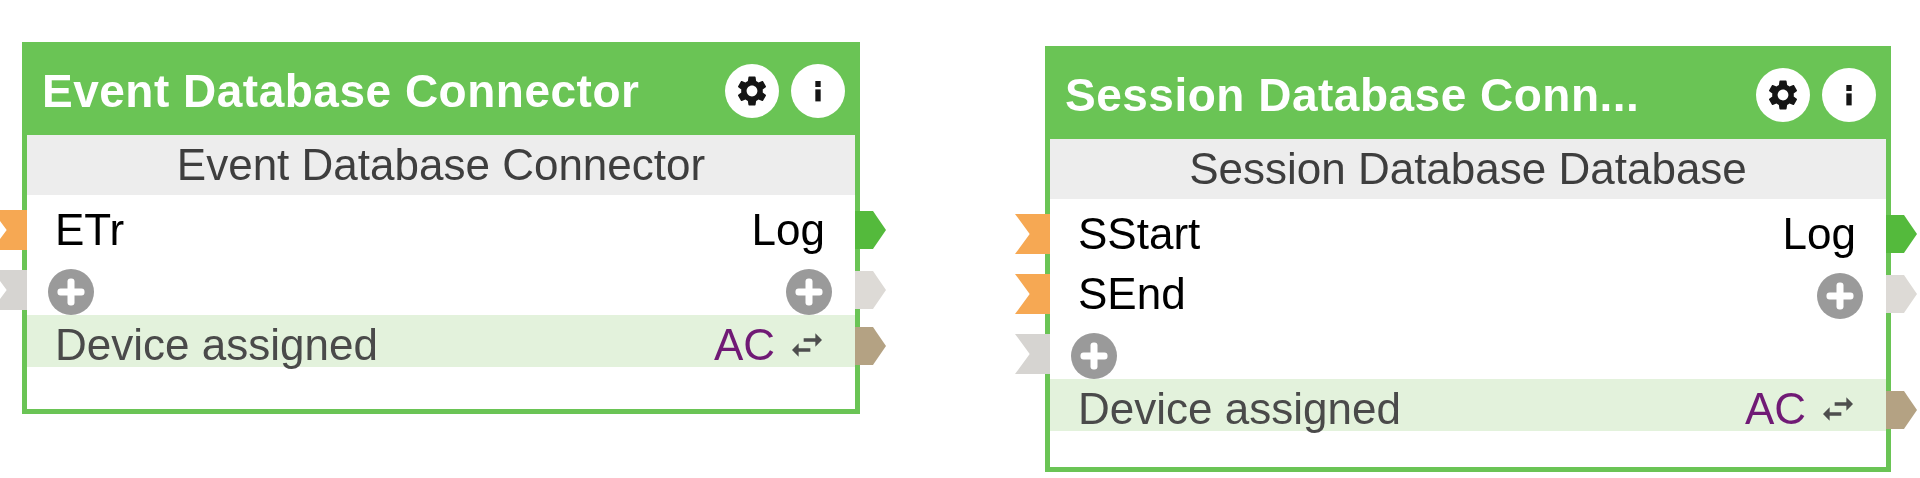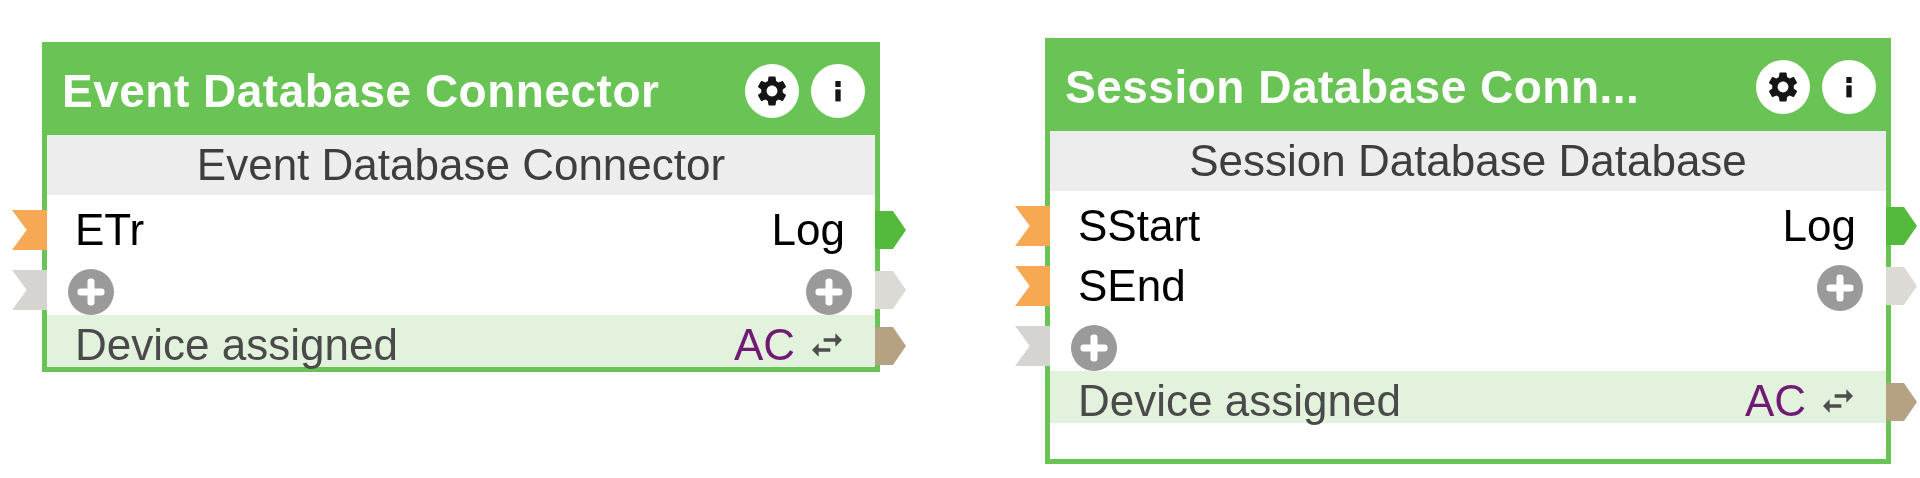--- a/index.html
+++ b/index.html
@@ -10,22 +10,22 @@
   }
   *{box-sizing:border-box}
   html,body{margin:0;padding:0}
   body{
     width:1920px;height:478px;position:relative;overflow:hidden;background:#ffffff;
     font-family:"Liberation Sans",sans-serif;
   }
   .node{
     position:absolute;background:#fff;border:5px solid var(--node-green);
   }
-  .node-1{left:42px;top:42px;width:838px;height:330px}
-  .node-2{left:1045px;top:38px;width:846px;height:426px}
+  .node-1{left:22px;top:42px;width:838px;height:372px}
+  .node-2{left:1045px;top:46px;width:846px;height:426px}
 
   .node-header{
     height:88px;background:var(--node-green);display:flex;align-items:center;
     padding:0 10px 0 15px;
   }
   .node-title{
     flex:1;color:var(--title-text);font-size:46px;font-weight:bold;
     white-space:nowrap;overflow:hidden;letter-spacing:0.5px;
   }
   .icon-circle{

